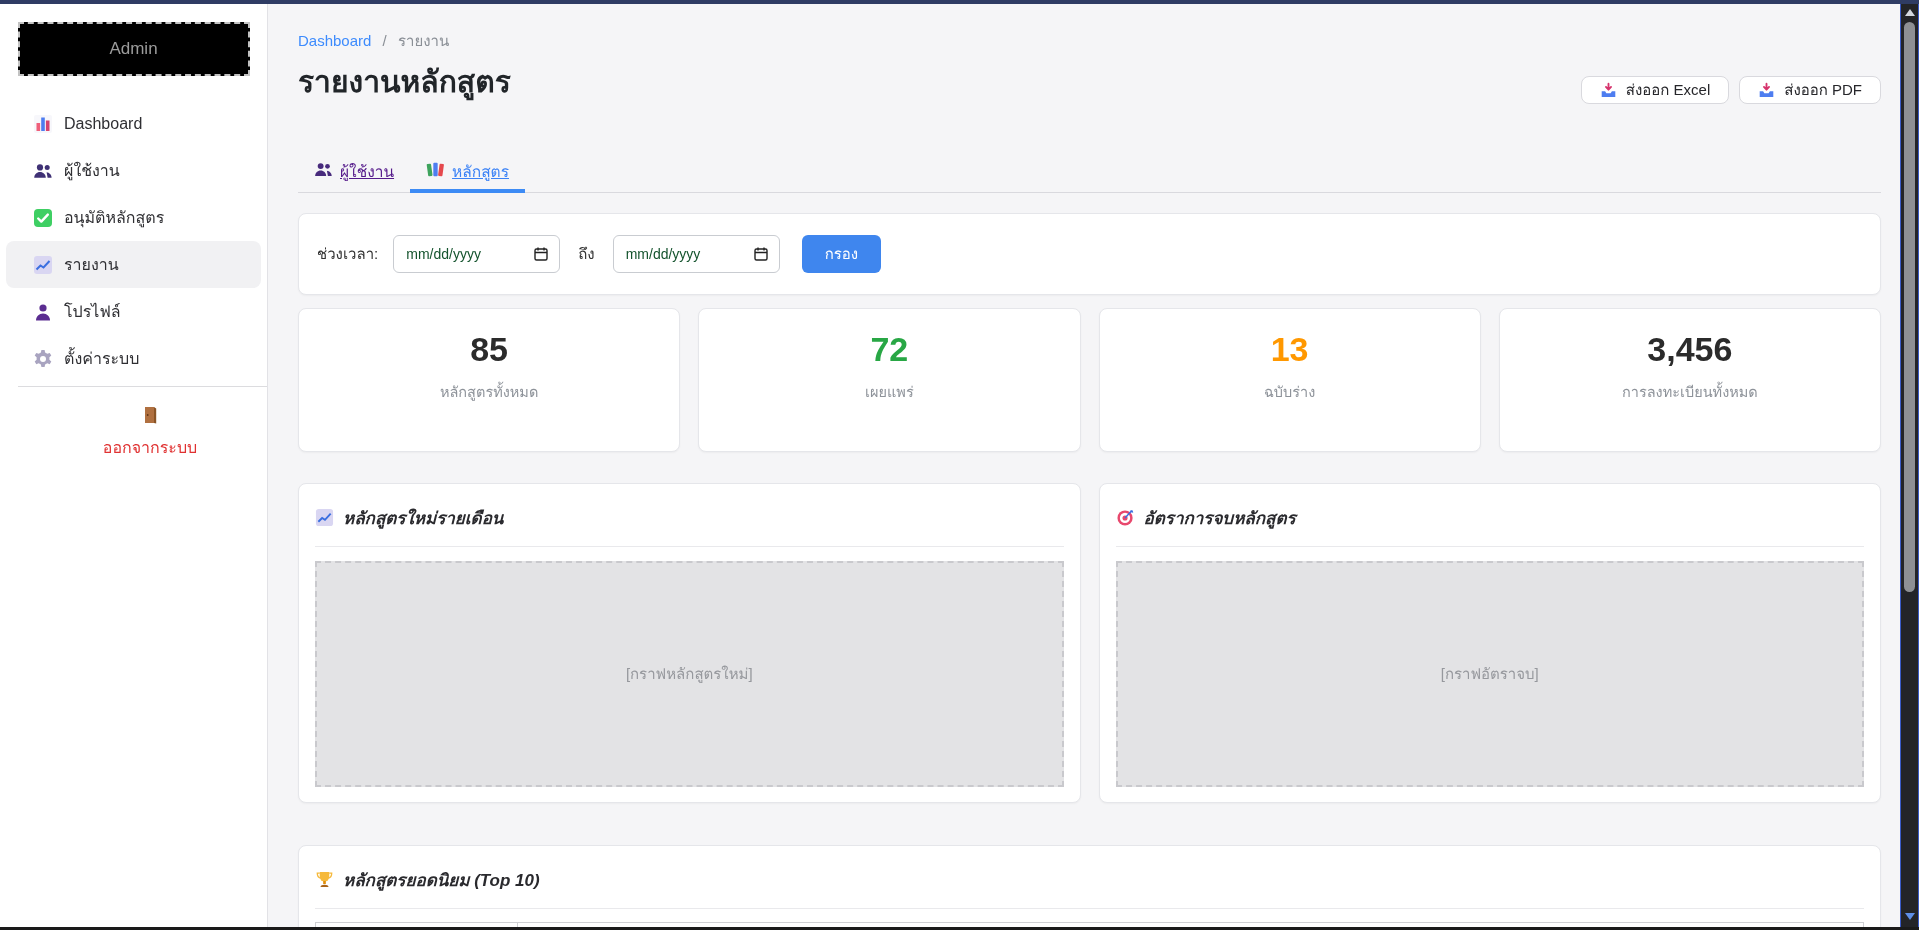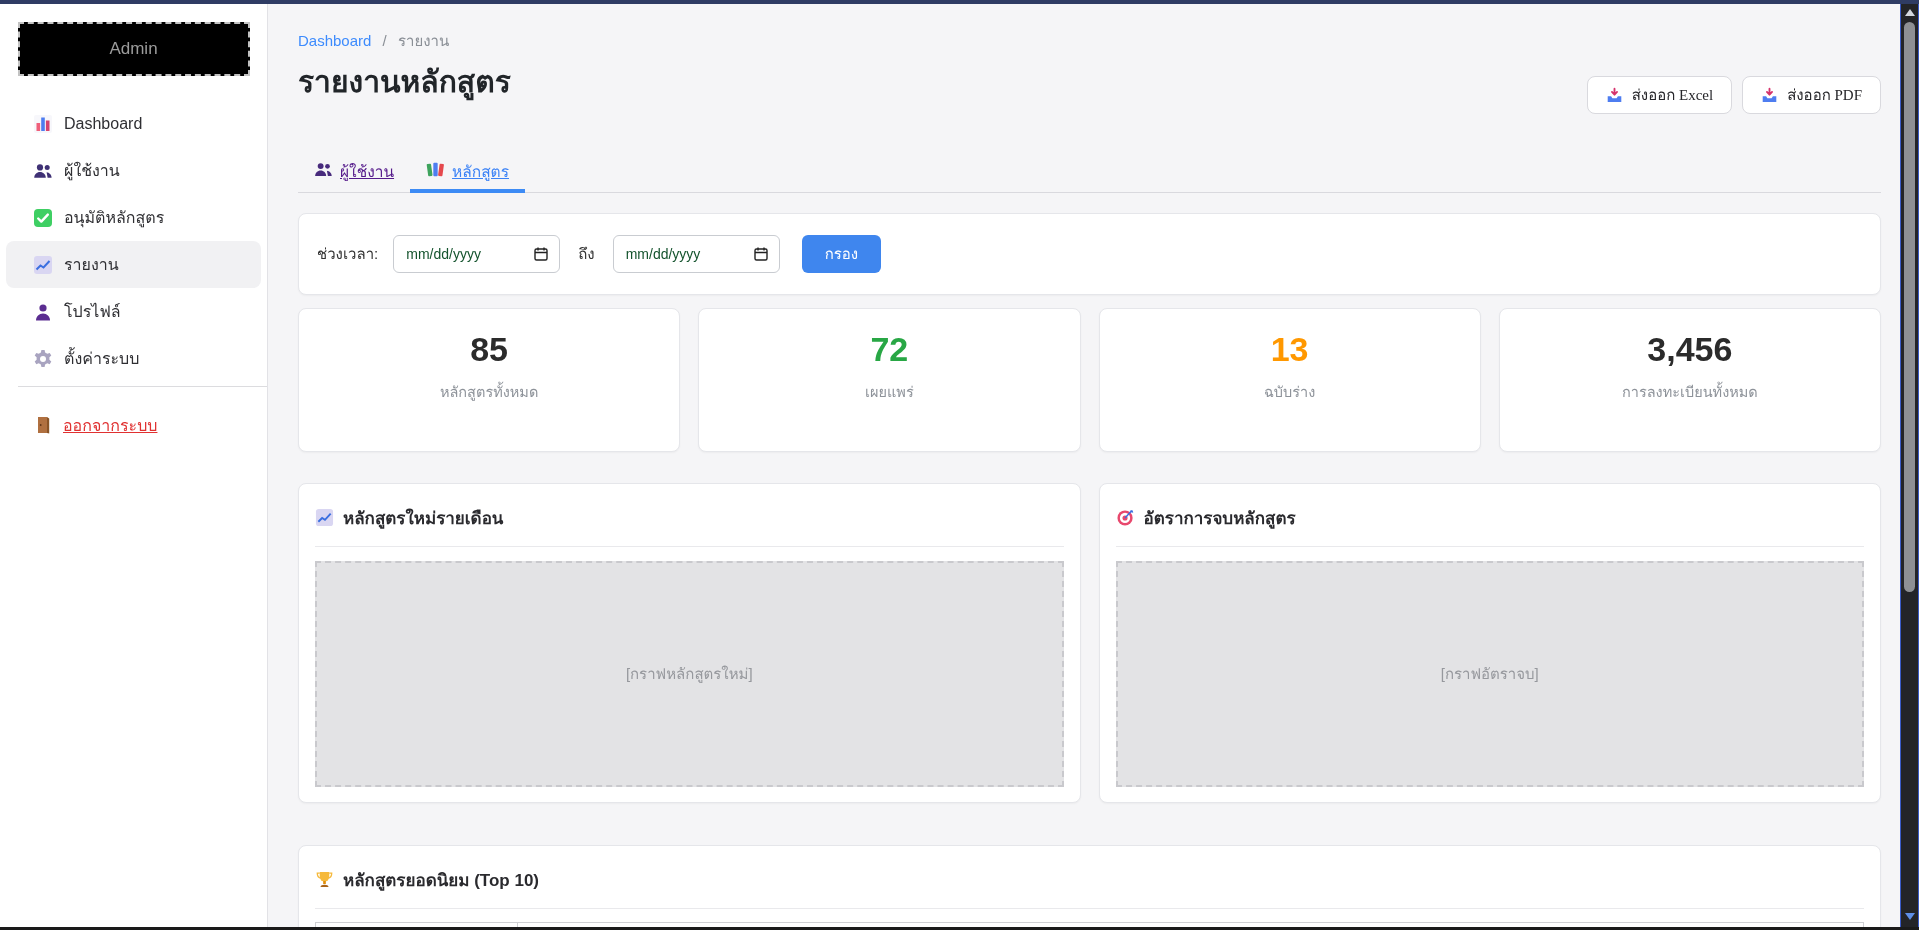--- a/index.html
+++ b/index.html
@@ -18,35 +18,35 @@
     border:2px dashed #c2c2c2; display:flex; align-items:center; justify-content:center;
     color:#9b9b9b; font-size:17px; }
   .nav { margin-top:24px; }
   .nav-item { height:47px; display:flex; align-items:center; gap:11px;
     padding-left:27px; margin:0 6px; border-radius:8px; font-size:16px; color:#2f2f33; cursor:pointer; }
   .nav-item.active { background:#f1f1f3; }
   .icon { display:inline-flex; width:20px; height:20px; flex:0 0 auto; }
   .icon svg { width:100%; height:100%; }
   .sidebar-divider { border:none; border-top:1px solid #dcdcdf; margin:4px 0 0 18px; }
   .logout { margin-top:18px; height:40px; display:flex; align-items:center; gap:10px;
-    padding-left:33px; color:#e03131; text-decoration:underline; font-size:16px; cursor:pointer; }
+    padding-left:33px; color:#e03131; font-size:16px; cursor:pointer;flex-direction:column; }
 
   
   .main { position:absolute; left:268px; top:4px; width:1632px; height:926px; overflow:hidden; }
   .content { position:absolute; left:30px; top:0; width:1583px; height:926px; }
 
   .breadcrumb { position:absolute; left:0; top:25px; font-size:15px; color:#8a8f96; }
   .breadcrumb .bc-link { color:#3d8bfd; cursor:pointer; }
   .bc-sep { margin:0 7px; }
 
   .page-title { position:absolute; left:0; top:56px; font-size:30px; font-weight:700; color:#212529; line-height:44px; }
 
   .export-group { position:absolute; right:0; top:72px; display:flex; gap:10px; }
-  .export-btn { height:38px; padding:0 18px; background:#fff; border:1px solid #d9d9de;
-    border-radius:8px; display:flex; align-items:center; gap:9px; font-size:15px; color:#26262a; cursor:pointer;font-family:Liberation Serif, serif; }
+  .export-btn { height:28px; padding:0 18px; background:#fff; border:1px solid #d9d9de;
+    border-radius:8px; display:flex; align-items:center; gap:9px; font-size:15px; color:#26262a; cursor:pointer; }
 
   .tabs { position:absolute; left:0; top:152px; width:100%; height:37px;
     border-bottom:1px solid #d9d9de; display:flex; }
   .tab { position:relative; display:flex; align-items:flex-start; gap:7px;
     padding:3px 16px 0; font-size:15.5px; text-decoration:underline; cursor:pointer; }
   .tab .icon { margin-top:1px; width:19px; height:19px; }
   .tab-users { color:#551a8b; }
   .tab-courses { color:#3b82f6; }
   .tab.active::after { content:""; position:absolute; left:0; right:0; bottom:-1px; height:4px; background:#3d8bf5; }
 
@@ -65,21 +65,21 @@
     border:none; border-radius:6px; font-size:15px; cursor:pointer;
     font-family:"Liberation Sans","DejaVu Sans",sans-serif; }
 
   .stats-row { position:absolute; left:0; top:304px; width:100%; height:144px; display:flex; gap:18px; }
   .stat-card { flex:1; text-align:center; padding-top:20px; }
   .stat-value { font-size:34px; font-weight:700; line-height:40px; }
   .stat-label { margin-top:11px; font-size:14.5px; color:#8d9299; }
 
   .charts-row { position:absolute; left:0; top:479px; width:100%; height:320px; display:flex; gap:18px; }
   .chart-card { flex:1; position:relative; padding:20px 16px 0; }
-  .card-header { display:flex; align-items:center; gap:9px; font-size:17px; font-weight:700; color:#2a2a2e; height:26px; }
+  .card-header { display:flex; align-items:center; gap:9px; font-size:17px; font-weight:700; color:#2a2a2e; height:26px;font-style:italic; }
   .card-divider { border:none; border-top:1px solid #e9e9ec; margin-top:16px; }
   .chart-placeholder { position:absolute; left:16px; right:16px; top:77px; height:226px;
     background:#e3e3e5; border:2px dashed #c9c9cd; display:flex; align-items:center; justify-content:center;
     color:#96989d; font-size:15px; }
 
   .popular-card { position:absolute; left:0; top:841px; width:100%; height:160px; padding:20px 16px 0; }
   .table-fragment { position:absolute; left:16px; right:16px; top:76px; height:14px;
     border:1px solid #cfd0d4; display:flex; background:#fff; }
   .tf-cell1 { width:202px; border-right:1px solid #cfd0d4; }
   .tf-cell2 { flex:1; }

